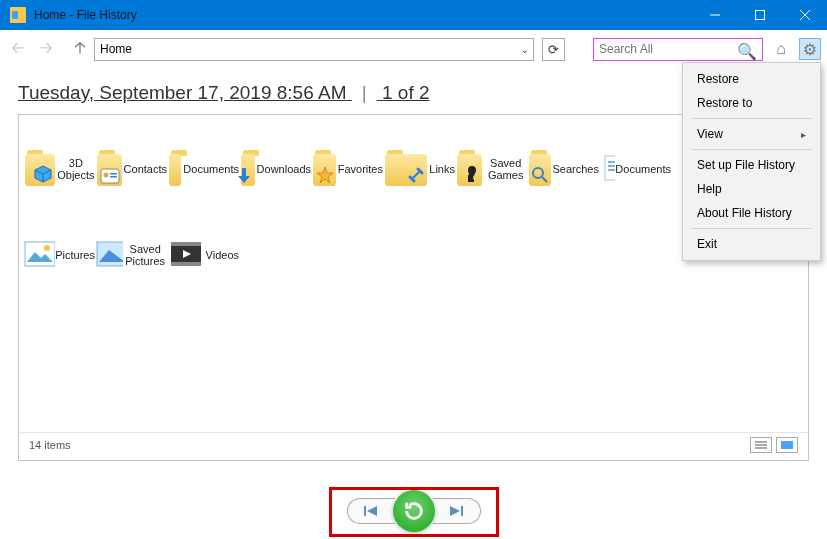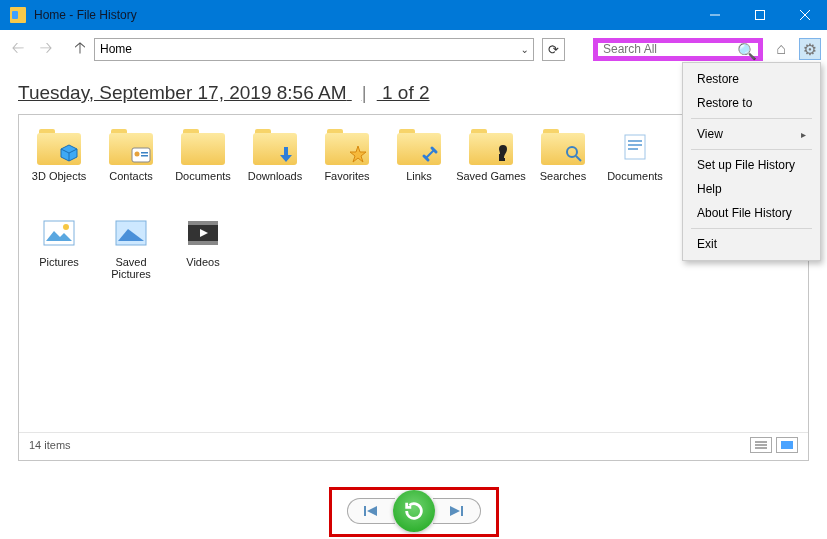--- a/index.html
+++ b/index.html
@@ -12,32 +12,32 @@
   .win-btn { width: 45px; display: flex; align-items: center; justify-content: center; cursor: pointer; }
   .win-btn svg { stroke: #fff; stroke-width: 1; fill: none; }
 
   .toolbar { height: 32px; display: flex; align-items: center; padding: 6px 6px 0 6px; gap: 4px; }
   .nav-arrow { width: 24px; height: 20px; display:flex; align-items:center; justify-content:center; color:#bbb; }
   .up-btn { width:20px; height:20px; display:flex; align-items:center; justify-content:center; color:#555; margin-left:8px;}
   .pathbox { flex:0 0 440px; height:23px; border:1px solid #aaa; display:flex; align-items:center; padding:0 5px; font-size:12px; position:relative; }
   .pathbox .dd { position:absolute; right:4px; color:#444; font-size:10px;}
   .refresh { width:23px; height:23px; border:1px solid #aaa; display:flex; align-items:center; justify-content:center; margin-left:4px; font-size:13px; color:#333;}
   .spacer { flex:1; }
-  .searchbox { width:170px; height:23px; border:5px solid #d946ef; font-size:12px; color:#777; padding:0 22px 0 5px; background:#fff; position:relative;}
+  .searchbox { width:170px; height:23px; border:1px solid #d946ef; font-size:12px; color:#777; padding:0 22px 0 5px; background:#fff; position:relative;}
   .search-wrap{position:relative;}
   .search-wrap .mag{position:absolute; right:6px; top:4px; color:#777;}
   .hdr-btn { width:22px; height:22px; display:flex; align-items:center; justify-content:center; color:#777; margin-left:3px;}
   .hdr-btn.active{ background:#cde6f7; border:1px solid #7eb4ea;}
 
   .content { padding: 6px 18px 0 18px; }
   .date-line { font-size: 19px; color:#333; font-weight:400; margin:14px 0 10px 0;text-decoration:underline;}
   .date-line .sep{ margin:0 10px; color:#888;}
   .folder-pane { border:1px solid #c5c5c5; position:relative; height:347px; background:#fff;}
   .grid { display:flex; flex-wrap:wrap; padding:10px 4px; gap:0; align-content:flex-start;}
-  .item { width:72px; height:86px; display:flex; flex-direction:column; align-items:center; font-size:11px; text-align:center; color:#222; cursor:pointer; padding-top:2px;}
+  .item { width:72px; height:86px; display:flex; flex-direction:row; align-items:center; font-size:11px; text-align:center; color:#222; cursor:pointer; padding-top:2px;}
   .item .icon { width:48px; height:40px; position:relative; margin-bottom:3px;}
   .folder-shape { position:absolute; inset:0; }
   .folder-shape .tab{position:absolute;left:4px;top:2px;width:16px;height:6px;background:#f7d46a;border-radius:2px 2px 0 0;}
   .folder-shape .body{position:absolute;left:2px;top:6px;right:2px;bottom:2px;background:linear-gradient(#fde9a0,#f3c755);border-radius:3px;}
   .overlay{position:absolute;right:4px;bottom:2px;}
   .lib-icon{position:absolute;inset:0;display:flex;align-items:center;justify-content:center;}
   .status-bar{position:absolute;left:0;right:0;bottom:4px;height:24px;border-top:1px solid #e5e5e5;display:flex;align-items:center;padding:0 10px;font-size:11px;color:#555;}
   .status-bar .viewbtns{margin-left:auto;display:flex;gap:4px;}
   .viewbtn{width:22px;height:16px;border:1px solid #aaa;display:flex;align-items:center;justify-content:center;}
 

